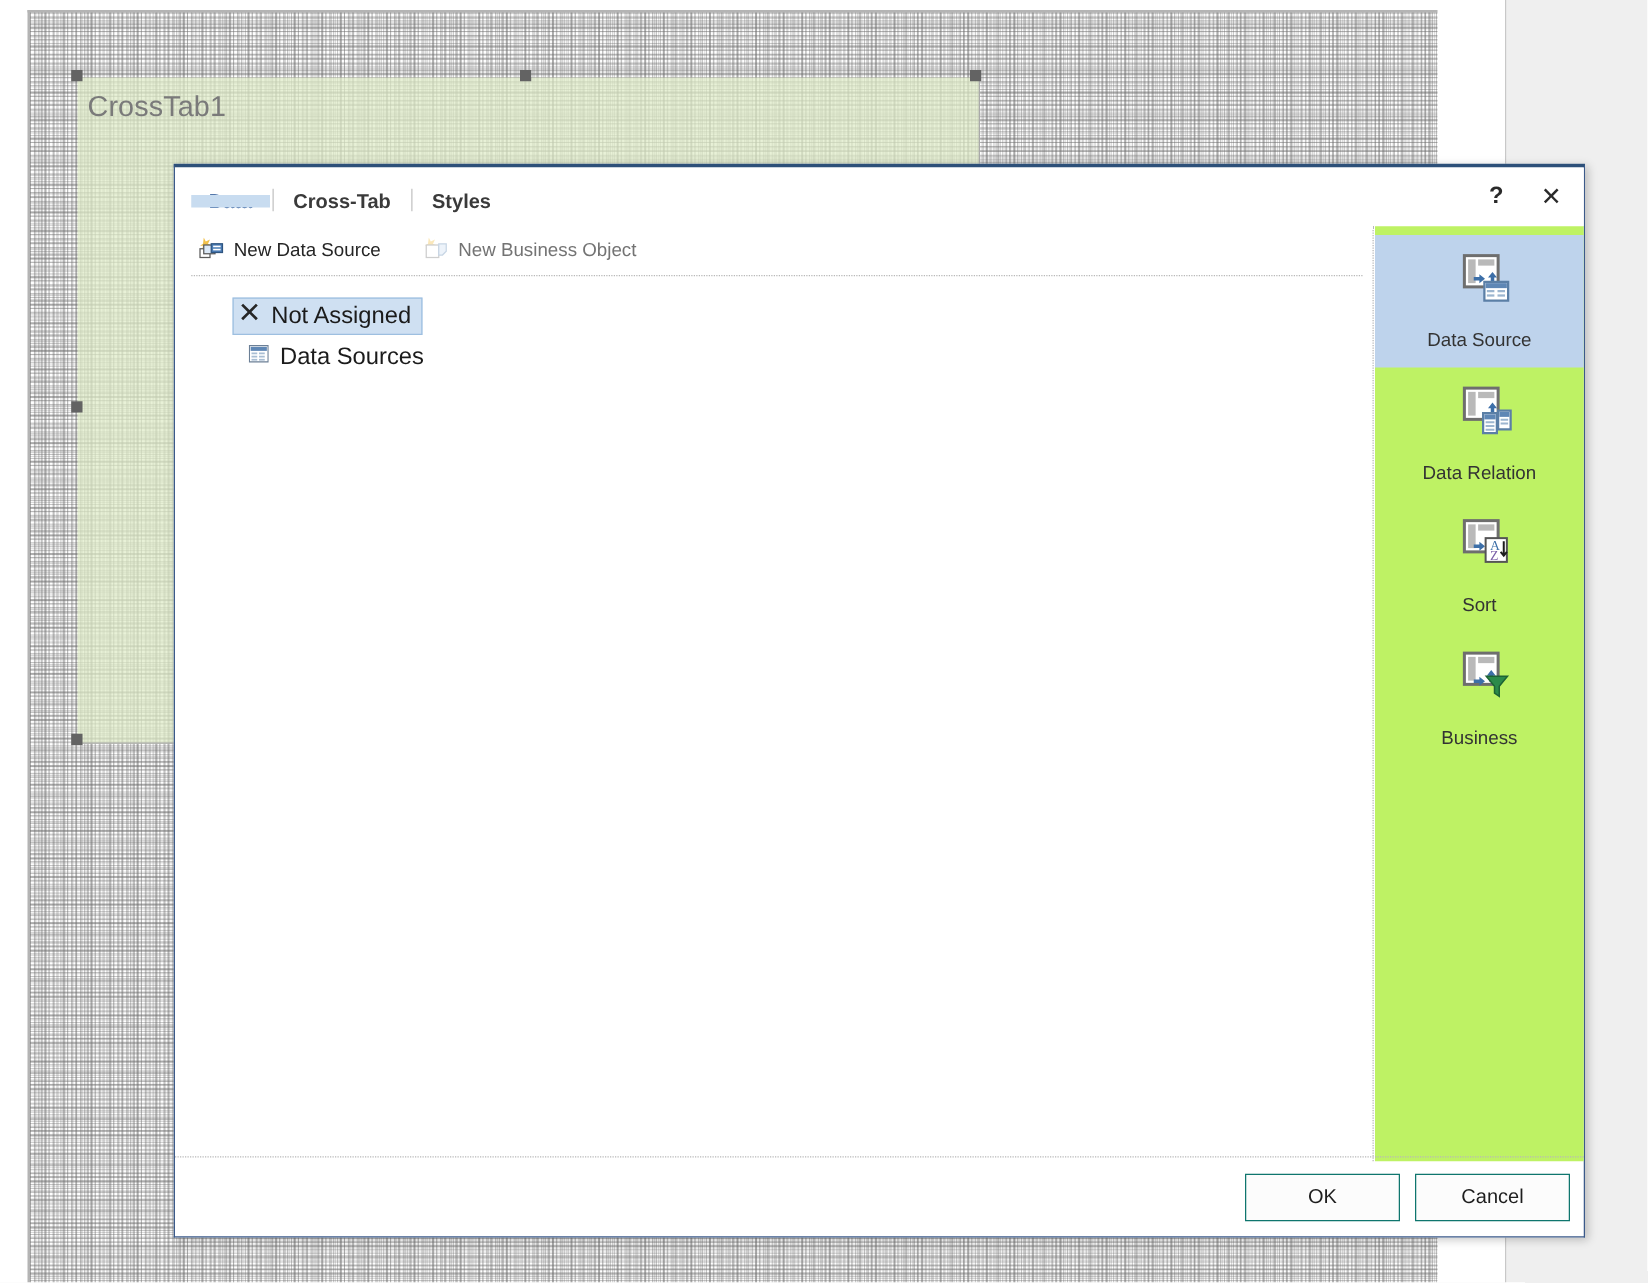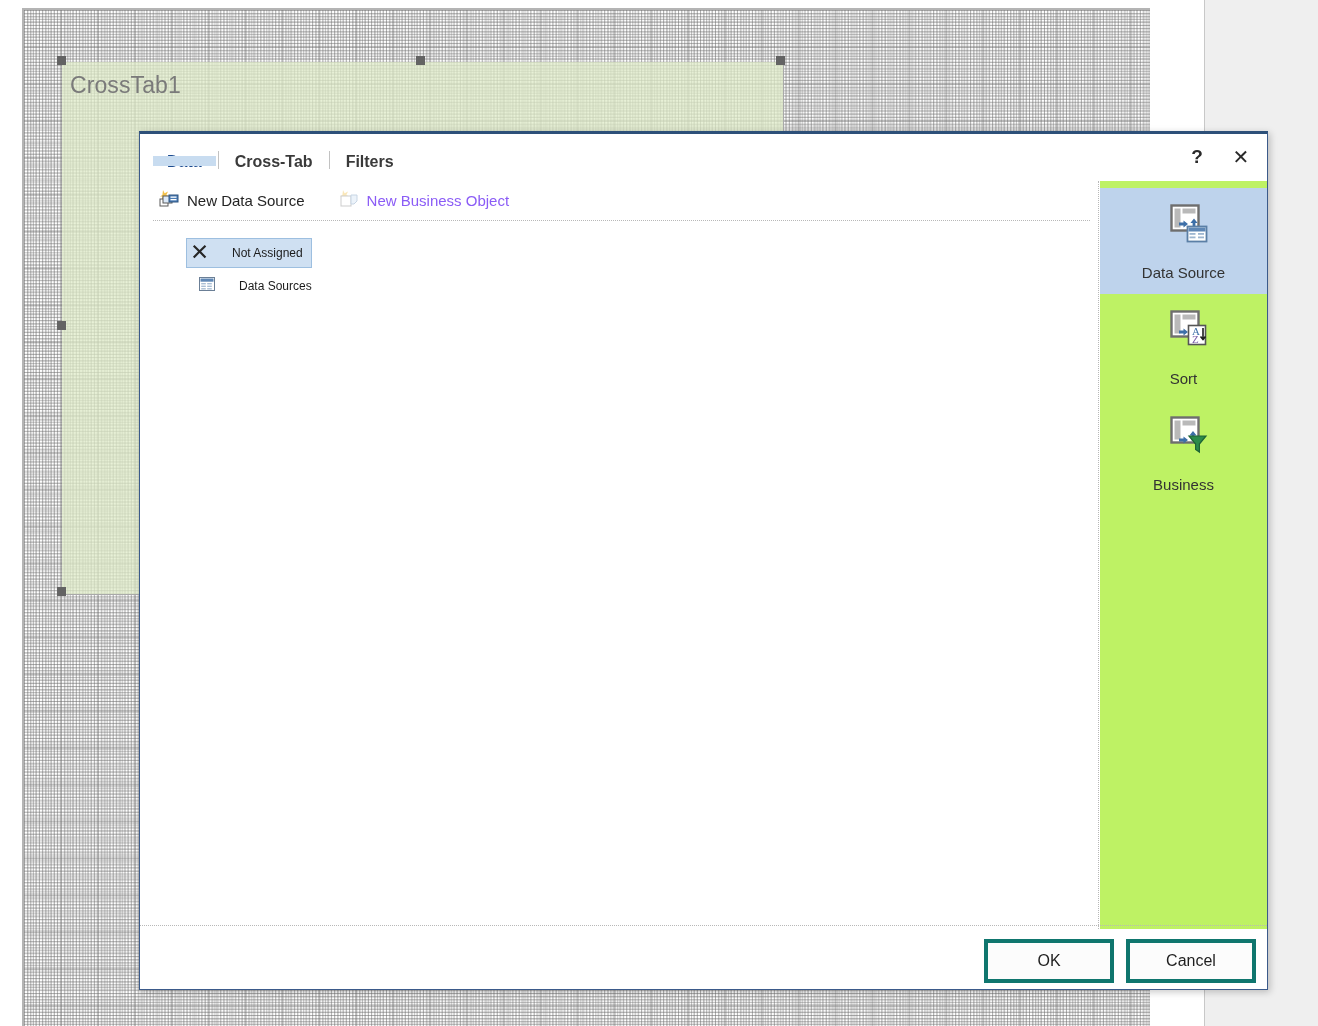--- a/index.html
+++ b/index.html
@@ -190,33 +190,33 @@
     padding-left: 6px;
   }
   .toolbar-item {
     display: flex;
     align-items: center;
     gap: 8px;
     font-size: 15px;
     color: #252525;
     cursor: default;
   }
-  .toolbar-item.disabled { color: #8b5cf6; }
+  .toolbar-item.disabled { color: #737373; }
 
   .tree {
     position: absolute;
     left: 0; top: 39px;
     right: 0; bottom: 0;
     padding: 18px 0 0 46px;
   }
   .tree-node {
     display: flex;
     align-items: center;
-    gap: 24px;
-    font-size: 12px;
+    gap: 9px;
+    font-size: 19px;
     color: #1b1b1b;
     height: 24px;
     padding: 2px 8px 2px 5px;
     width: fit-content;
     border: 1px solid transparent;
     box-sizing: content-box;
     cursor: default;
   }
   .tree-node.selected {
     background: #cfe0f2;
@@ -261,21 +261,21 @@
   .footer-buttons {
     position: absolute;
     right: 11px; top: 13px;
     display: flex;
     gap: 12px;
   }
   .dlg-button {
     width: 122px;
     height: 36px;
     background: #fcfcfc;
-    border: 4px solid #0f766e;
+    border: 1px solid #0f766e;
     font-size: 16px;
     color: #1e1e1e;
     display: flex;
     align-items: center;
     justify-content: center;
     cursor: default;
     font-family: "Liberation Sans", sans-serif;
   }
 </style>
 </head>
@@ -305,21 +305,21 @@
         <div class="tab active">
           <div class="tab-topbar"></div>
           <span>Data</span>
         </div>
         <div class="tab-sep"></div>
         <div class="tab">
           <span>Cross-Tab</span>
         </div>
         <div class="tab-sep"></div>
         <div class="tab">
-          <span>Filters</span>
+          <span>Styles</span>
         </div>
       </div>
 
       <div class="dialog-winbtns">
         <div class="winbtn help">?</div>
         <div class="winbtn">✕</div>
       </div>
     </div>
 
     <div class="dialog-body">
@@ -399,20 +399,40 @@
               <rect x="30.5" y="25.5" width="17" height="4" fill="#5f87b5"></rect>
               <rect x="31.5" y="31" width="6" height="1.8" fill="#9db6d0"></rect>
               <rect x="40" y="31" width="6" height="1.8" fill="#9db6d0"></rect>
               <rect x="31.5" y="34.5" width="6" height="1.8" fill="#9db6d0"></rect>
               <rect x="40" y="34.5" width="6" height="1.8" fill="#9db6d0"></rect>
             </svg>
           </span>
           <span class="rail-label">Data Source</span>
         </div>
 
+        <div class="rail-item">
+          <span>
+            <svg width="52" height="48" viewBox="0 0 52 48">
+              <rect x="13.5" y="3.5" width="27" height="25" fill="#ffffff" stroke="#6e6e6e" stroke-width="2.4"></rect>
+              <rect x="16.5" y="6.5" width="6" height="19" fill="#b9b9b9"></rect>
+              <rect x="24.5" y="6.5" width="13" height="5" fill="#b9b9b9"></rect>
+              <path d="M36 15 l3.6 4.5 h-2.2 v5 h-2.8 v-5 h-2.2 z" fill="#3d6fa8"></path>
+              <rect x="28.5" y="23.5" width="11" height="16" fill="#ffffff" stroke="#5b7fa6" stroke-width="1.8"></rect>
+              <rect x="29.5" y="24.5" width="9" height="4" fill="#5f87b5"></rect>
+              <rect x="30.5" y="30" width="7" height="1.6" fill="#9db6d0"></rect>
+              <rect x="30.5" y="33" width="7" height="1.6" fill="#9db6d0"></rect>
+              <rect x="30.5" y="36" width="7" height="1.6" fill="#9db6d0"></rect>
+              <rect x="40.5" y="21.5" width="10" height="15" fill="#ffffff" stroke="#5b7fa6" stroke-width="1.8"></rect>
+              <rect x="41.5" y="22.5" width="8" height="4" fill="#5f87b5"></rect>
+              <rect x="42.5" y="28" width="6" height="1.6" fill="#9db6d0"></rect>
+              <rect x="42.5" y="31" width="6" height="1.6" fill="#9db6d0"></rect>
+            </svg>
+          </span>
+          <span class="rail-label">Data Relation</span>
+        </div>
 
         <div class="rail-item">
           <span>
             <svg width="52" height="48" viewBox="0 0 52 48">
               <rect x="13.5" y="3.5" width="27" height="25" fill="#ffffff" stroke="#6e6e6e" stroke-width="2.4"></rect>
               <rect x="16.5" y="6.5" width="6" height="19" fill="#b9b9b9"></rect>
               <rect x="24.5" y="6.5" width="13" height="5" fill="#b9b9b9"></rect>
               <path d="M30 24 l-4.5 -3.6 v2.2 h-4.5 v2.8 h4.5 v2.2 z" fill="#3d6fa8"></path>
               <rect x="30.5" y="17.5" width="17" height="19" fill="#ffffff" stroke="#555555" stroke-width="1.6"></rect>
               <text x="34" y="27" font-family="Liberation Serif, serif" font-size="11" fill="#3d6fa8">A</text>

